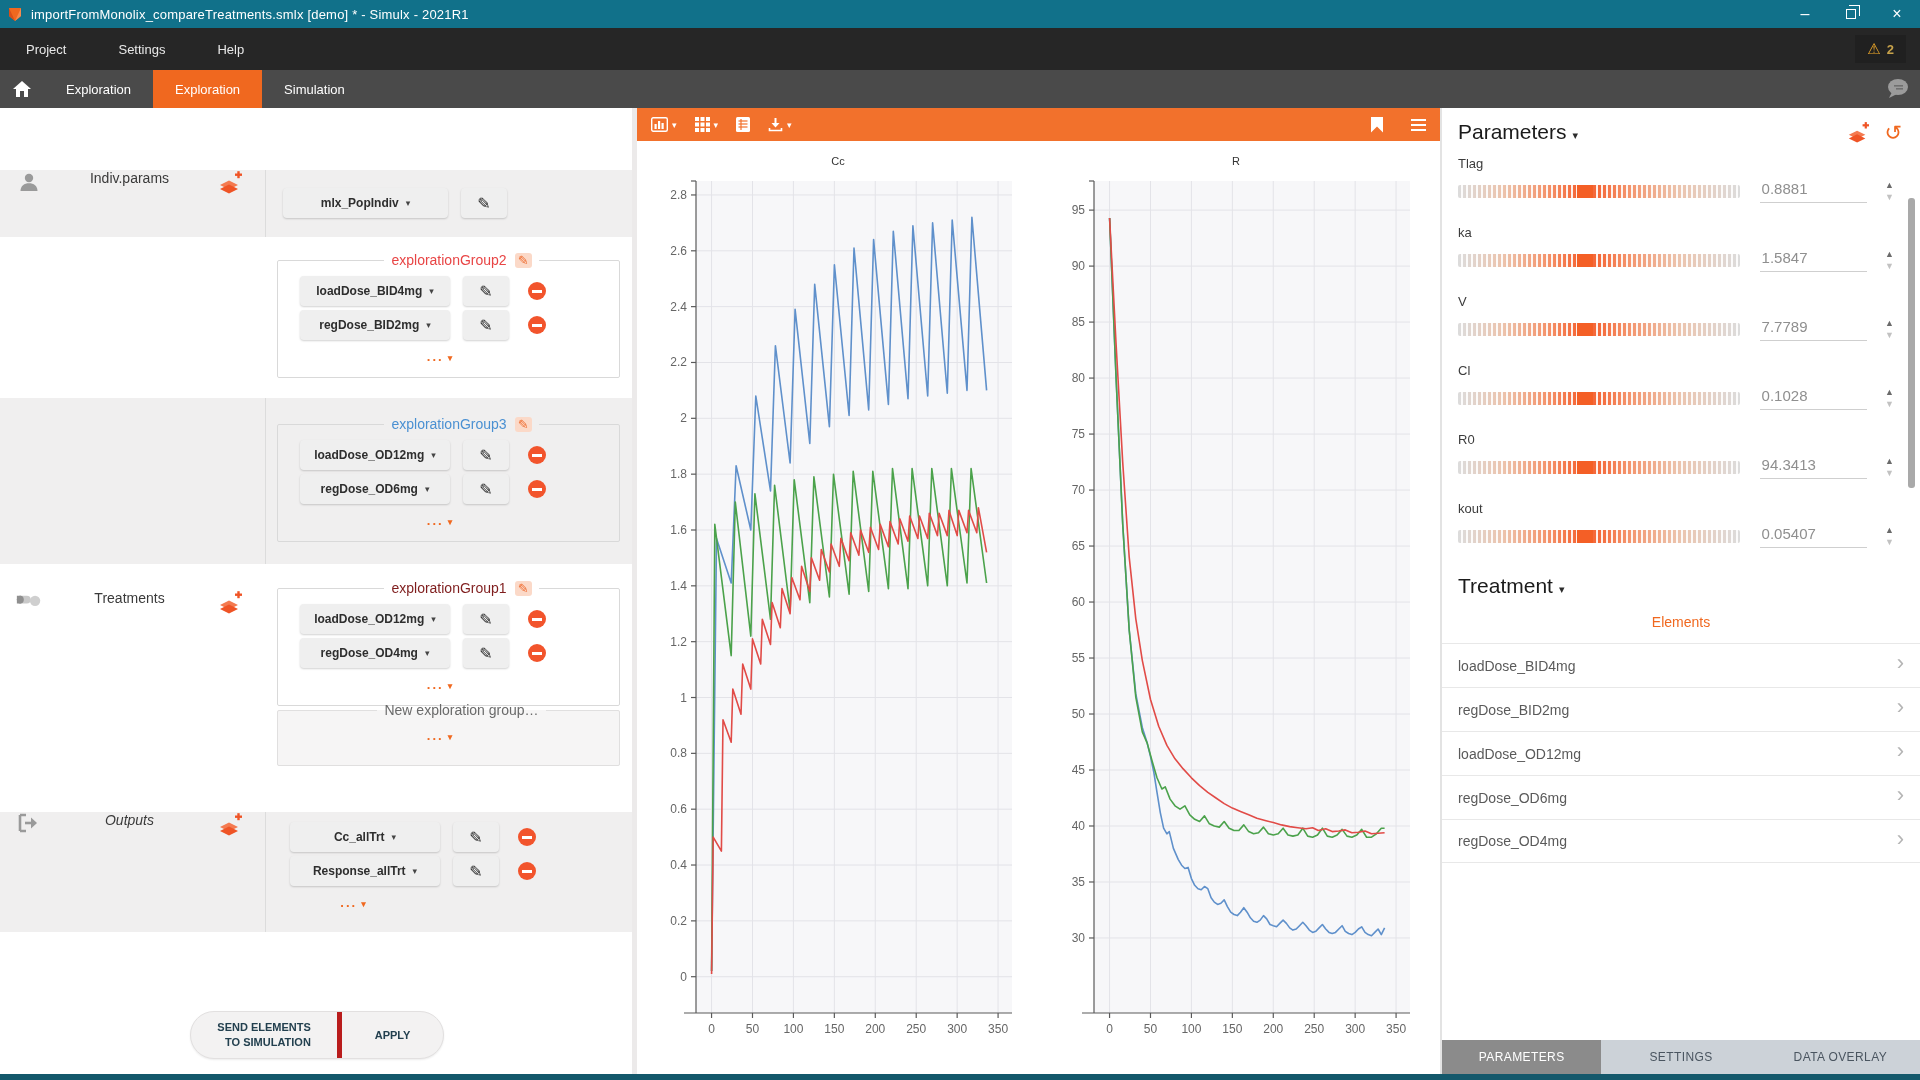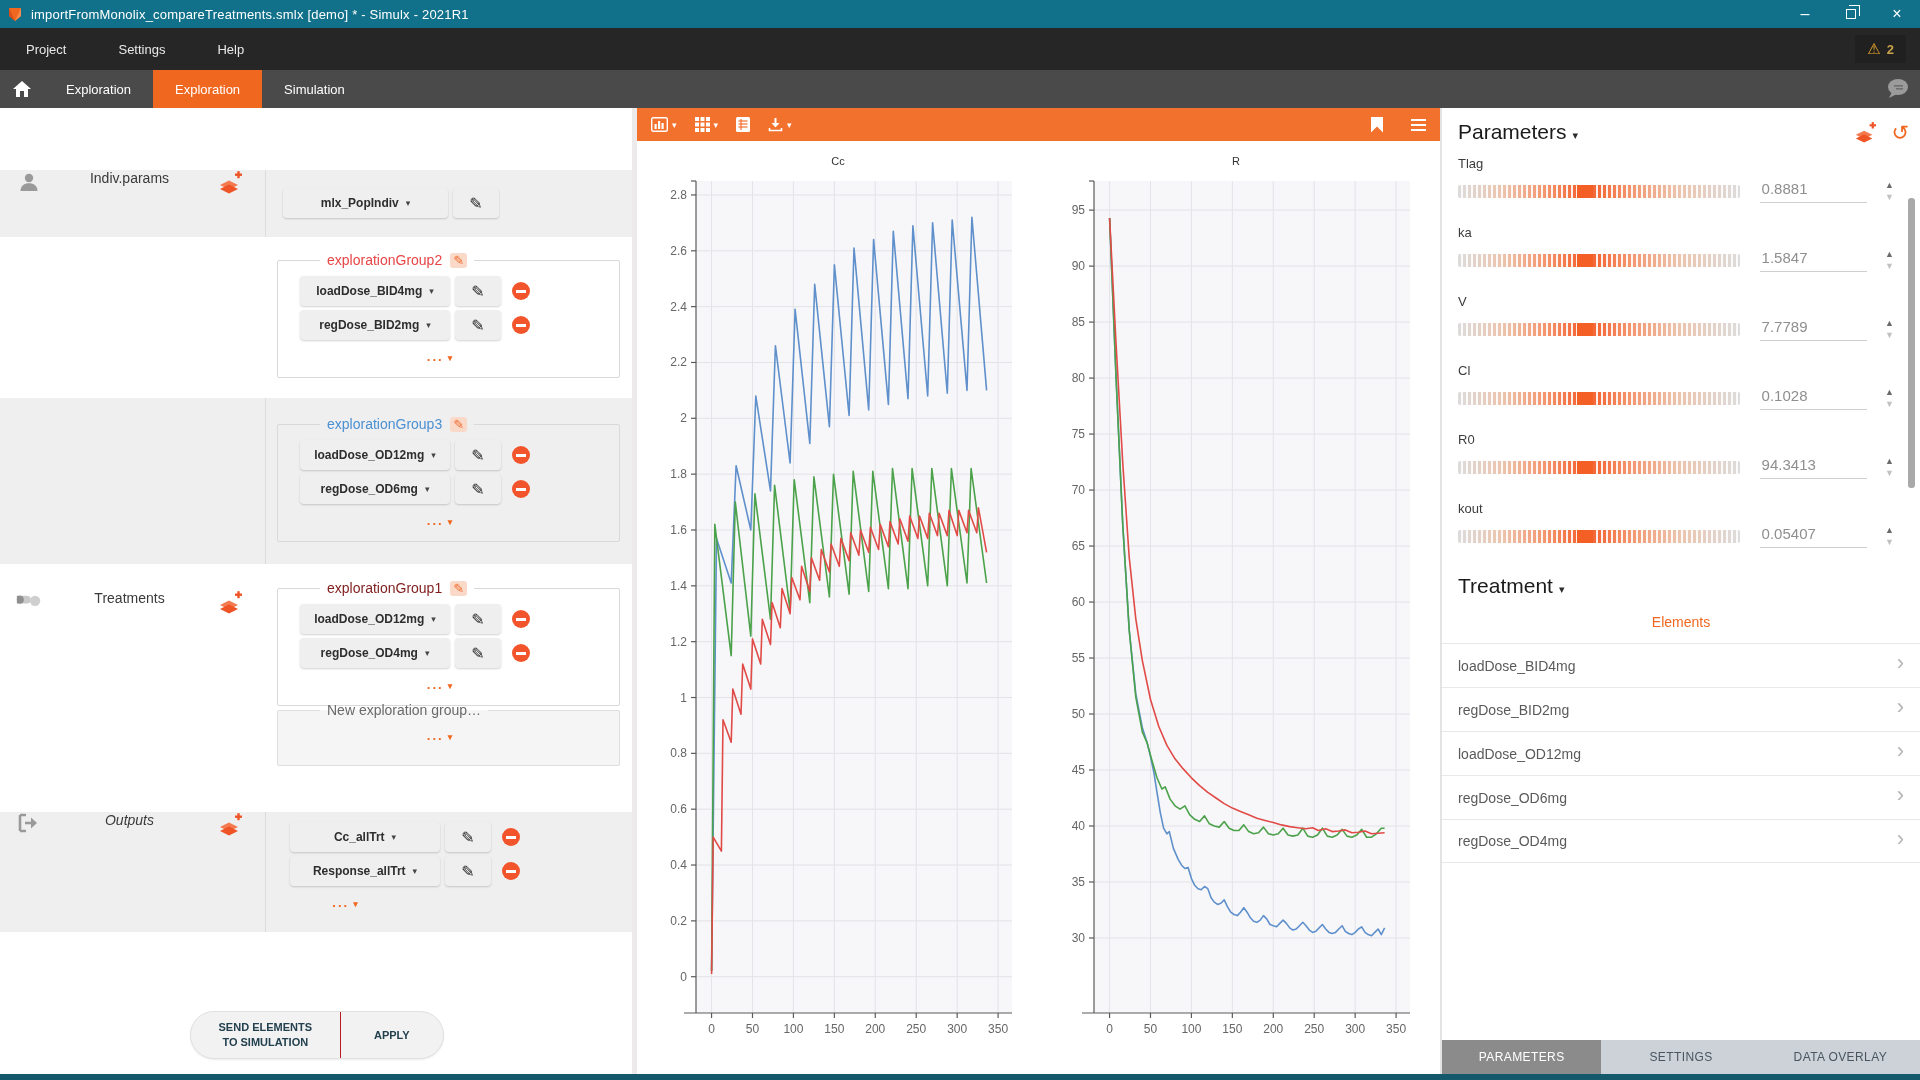--- a/index.html
+++ b/index.html
@@ -36,72 +36,72 @@
   
   .left-panel { position:relative; width:637px; height:100%; background:#fff;
     border-right:5px solid #eceaea; }
   .band { position:absolute; left:0; width:632px; background:#f0efef; }
   .band::after { content:""; position:absolute; left:265px; top:0; bottom:0; width:1px; background:#dcdcdc; }
   .rail-item { position:absolute; left:0; width:265px; display:flex; align-items:flex-start; }
   .rail-label { font-size:14px; color:#3a3a3a; flex:1; text-align:center; }
   .rail-icon { width:26px; margin-left:16px; flex:0 0 auto; }
   .layers-btn { width:26px; height:24px; margin-right:22px; cursor:pointer; flex:0 0 auto; }
 
-  .dd-row { display:flex; align-items:center; gap:5px; }
+  .dd-row { display:flex; align-items:center; gap:13px; }
   .dropdown { height:30px; background:#efefef; border-radius:4px; box-shadow:0 1px 2px rgba(0,0,0,.18);
     display:flex; align-items:center; justify-content:center; gap:7px; cursor:pointer; }
   .dropdown .dd-label { font-size:12px; font-weight:bold; color:#2e2e2e; }
   .dropdown .dd-caret { font-size:9px; color:#444; }
   .edit-btn { width:46px; height:30px; background:#efefef; border-radius:4px;
     box-shadow:0 1px 2px rgba(0,0,0,.18); display:flex; align-items:center; justify-content:center;
     font-size:16px; color:#1c1c1c; cursor:pointer; }
   .remove-btn { width:18px; height:18px; border-radius:50%; background:#f2542c; margin-left:6px;
     position:relative; cursor:pointer; flex:0 0 auto; }
   .remove-btn::after { content:""; position:absolute; left:4px; top:8px; width:10px; height:2.5px; background:#fff; }
 
   fieldset.group { position:absolute; left:277px; width:343px; border:1px solid #d9d9d9;
     border-radius:2px; padding:8px 0 4px 22px; background:transparent; }
-  fieldset.group legend { padding:0 7px; margin-left:20px; font-size:14px;
-    display:flex; align-items:center; gap:8px; }
+  fieldset.group legend { padding:0 7px; margin-left:2px; font-size:14px;
+    display:flex; align-items:center; gap:8px;text-align:center; }
   .legend-edit { font-size:13px; color:#ef6c30; background:#fbd9c8; border-radius:3px;
     padding:1px 3px; cursor:pointer; line-height:1; }
   .more-link { text-align:center; color:#f0681f; font-size:13px; font-weight:bold;
     letter-spacing:2px; cursor:pointer; margin:9px 40px 0 0; }
   .more-link .mcaret { font-size:9px; letter-spacing:0; margin-left:4px; }
 
   .group .dose-dd { width:150px; }
   .dose-row { margin-bottom:4px; }
 
   .pill-buttons { position:absolute; top:903px; left:190px; width:254px; height:48px;
     background:#f3f2f2; border:1px solid #e2e0e0; border-radius:24px; display:flex;
     box-shadow:0 1px 2px rgba(0,0,0,.08); overflow:hidden; }
   .pill-btn { flex:1; display:flex; align-items:center; justify-content:center; text-align:center;
     font-size:11px; font-weight:bold; color:#23404f; line-height:1.35; cursor:pointer; }
-  .pill-btn:first-child { border-right:1px solid #b91c1c; flex:1.45; }
+  .pill-btn:first-child { border-right:5px solid #b91c1c; flex:1.45;text-align:right; }
 
   
   .chart-panel { width:803px; height:100%; background:#fff; position:relative; }
   .chart-toolbar { height:33px; background:#f2712c; display:flex; align-items:center;
     padding:0 14px; gap:18px; }
   .tool-group { display:flex; align-items:center; gap:4px; cursor:pointer; }
   .tool-caret { color:#fff; font-size:9px; }
   .toolbar-right { margin-left:auto; display:flex; align-items:center; gap:28px; }
   .bookmark-glyph { width:12px; height:16px; background:#fff;
     clip-path:polygon(0 0,100% 0,100% 100%,50% 62%,0 100%); cursor:pointer; }
   .hamburger { width:15px; cursor:pointer; }
   .hamburger div { height:2px; background:#fff; margin:3px 0; }
 
   .charts { display:flex; padding:8px 0 0 2px; }
   .chart-block { width:398px; }
   .chart-title { text-align:center; font-size:11px; color:#333; height:24px; line-height:24px; }
 
   
   .right-panel { width:480px; height:100%; background:#fff; border-left:2px solid #e3e3e3;
     position:relative; }
-  .rp-header { display:flex; align-items:center; padding:12px 11px 4px 16px; }
+  .rp-header { display:flex; align-items:center; padding:12px 18px 4px 16px; }
   .rp-title { font-size:21px; color:#1b1b1b; cursor:pointer; }
   .rp-title .hdr-caret { font-size:11px; color:#2c2c2c; margin-left:6px; }
   .rp-icons { margin-left:auto; display:flex; align-items:center; gap:14px; }
   .undo-glyph { color:#f0681f; font-size:21px; cursor:pointer; line-height:1; }
 
   .params { padding:8px 26px 0 16px; }
   .param { margin-bottom:22px; }
   .param-name { font-size:13px; color:#3c3c3c; margin-bottom:9px; }
   .param-row { display:flex; align-items:center; }
   .slider { position:relative; width:283px; height:13px; border-radius:2px; cursor:pointer;

